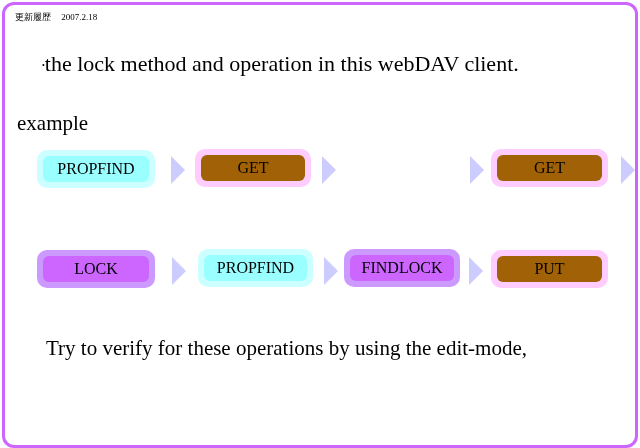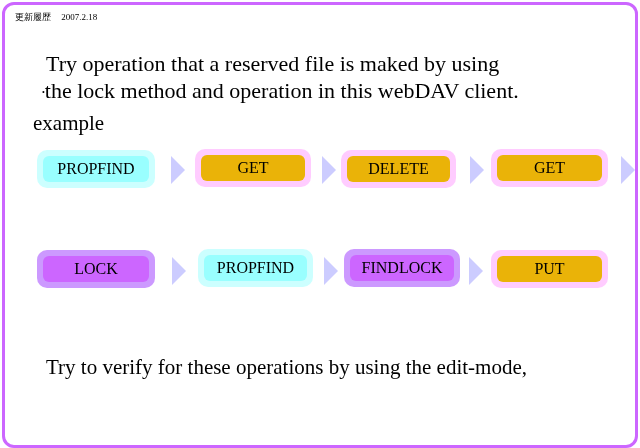--- a/index.html
+++ b/index.html
@@ -4,71 +4,65 @@
 <style>
   html, body { margin: 0; padding: 0; background: #ffffff; }
   body { width: 640px; height: 448px; position: relative; overflow: hidden;
          font-family: "Liberation Serif", "DejaVu Serif", serif; color: #000; }
   .frame { position: absolute; left: 2px; top: 2px; width: 630px; height: 440px;
            border: 3px solid #cc66ff; border-radius: 12px; background: #fff; box-sizing: content-box; }
   .rev { position: absolute; left: 15px; top: 11px; font-size: 9px; letter-spacing: 0; }
   .rev span { margin-right: 8px; }
   .intro { position: absolute; left: 46px; top: 50px; font-size: 22px; line-height: 27px; white-space: nowrap; }
   .intro .bullet { font-size: 8px; vertical-align: middle; margin-left: -4px; margin-right: 0px; }
-  .example { position: absolute; left: 33px; top: 111px; font-size: 21px; }
+  .example { position: absolute; left: 17px; top: 111px; font-size: 21px; }
   .row { position: absolute; left: 4px; width: 640px; height: 40px; }
   .btn { position: absolute; height: 38px; border-radius: 10px; box-sizing: border-box;
          display: flex; align-items: center; justify-content: center; font-size: 16px; white-space: nowrap; }
   .btn .inner { width: calc(100% - 12px); height: calc(100% - 12px); border-radius: 6px;
                 display: flex; align-items: center; justify-content: center; }
   .cyan { background: #ccffff; }
   .cyan .inner { background: #99ffff; }
   .pink { background: #ffccff; }
-  .pink .inner { background: #eab308; }
+  .pink .inner { background: #a16207; }
   .purple { background: #cc99ff; }
   .purple .inner { background: #cc66ff; }
   .arrow { position: absolute; width: 0; height: 0; border-top: 14px solid transparent;
            border-bottom: 14px solid transparent; border-left: 14px solid #ccccff; }
-  .outro { position: absolute; left: 46px; top: 354px; font-size: 21px; line-height: 26px; white-space: nowrap; }
+  .outro { position: absolute; left: 46px; top: 335px; font-size: 21px; line-height: 26px; white-space: nowrap; }
 </style>
 </head>
 <body>
 
 <div class="frame"></div>
 
 <div class="rev">
   <span>更新履歴</span>
   <span>2007.2.18</span>
 </div>
 
 <div class="intro">
-  <div>Try operation that a reserved file is maked by using</div>
   <div><span class="bullet">•</span><span>the lock method  and operation in this webDAV client.</span></div>
 </div>
 
 <div class="example">example</div>
 
 <div class="row" style="top:150px;">
   <div class="btn cyan" style="left:33px; width:118px;">
     <div class="inner">
         <span>PROPFIND</span>
       </div>
   </div>
   <div class="arrow" style="left:167px; top:6px;"></div>
   <div class="btn pink" style="left:191px; width:116px; top:-1px;">
     <div class="inner">
         <span>GET</span>
       </div>
   </div>
   <div class="arrow" style="left:318px; top:6px;"></div>
-  <div class="btn pink" style="left:337px; width:115px;">
-    <div class="inner">
-        <span>DELETE</span>
-      </div>
-  </div>
   <div class="arrow" style="left:466px; top:6px;"></div>
   <div class="btn pink" style="left:487px; width:117px; top:-1px;">
     <div class="inner">
         <span>GET</span>
       </div>
   </div>
   <div class="arrow" style="left:617px; top:6px;"></div>
 </div>
 
 <div class="row" style="top:249px;padding-left:13px;">

